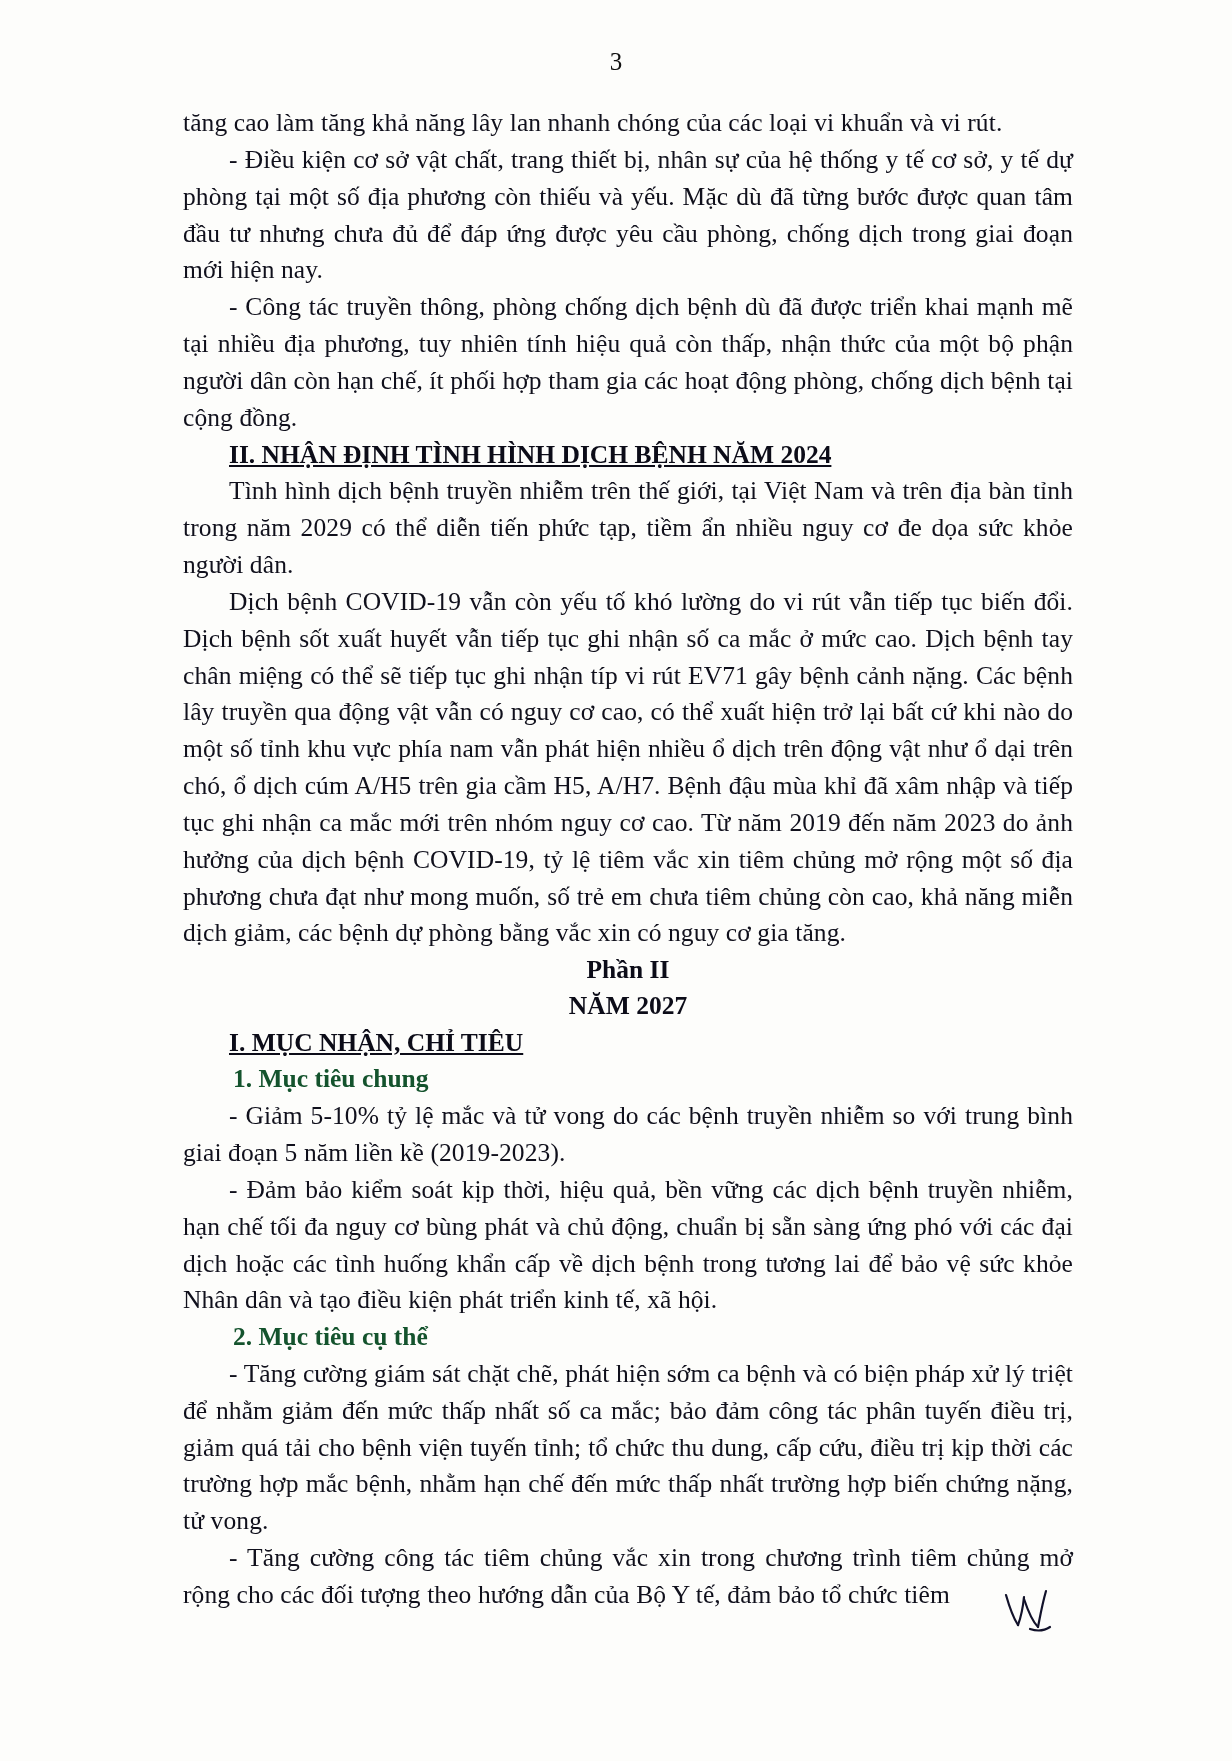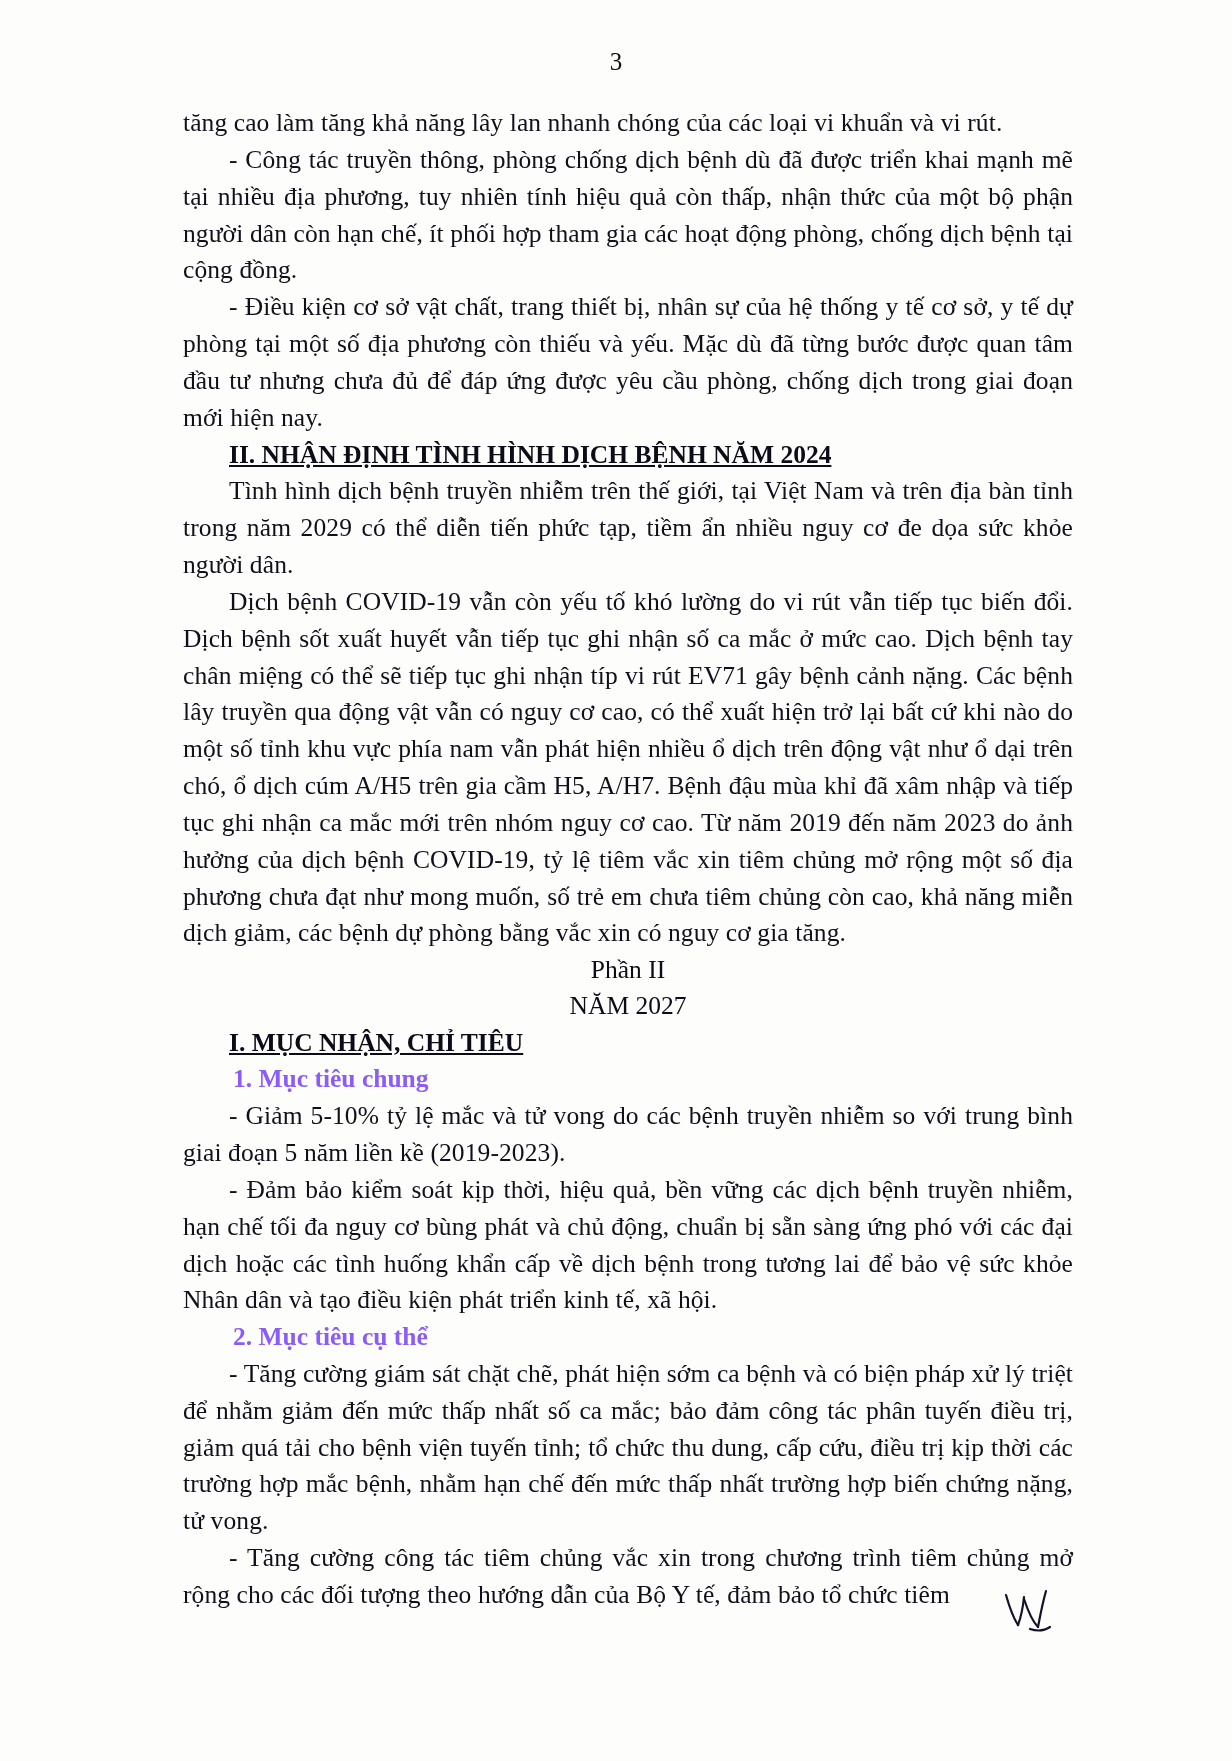--- a/index.html
+++ b/index.html
@@ -56,35 +56,35 @@
     line-height: 1.44;
     font-weight: bold;
     text-indent: 46px;
     color: #0c0c18;
     text-decoration: underline;
   }
   .center-head {
     margin: 0;
     font-size: 25.5px;
     line-height: 1.42;
-    font-weight: normal;
+    font-weight: bold;
     text-align: center;
     color: #0c0c18;
   }
   .center-head.big {
     font-size: 27px;
     letter-spacing: 0.3px;
   }
   .sub-head {
     margin: 0;
     font-size: 25.5px;
     line-height: 1.44;
     font-weight: bold;
     text-indent: 50px;
-    color: #8b5cf6;
+    color: #14532d;
   }
   .signature {
     position: absolute;
     right: 168px;
     top: 1585px;
     width: 70px;
     height: 60px;
   }
   .signature svg { display: block; }
 </style>
@@ -92,23 +92,23 @@
 <body>
 
 <div class="page">
 
   <div class="page-number">3</div>
 
   <div class="content">
 
     <p class="para">tăng cao làm tăng khả năng lây lan nhanh chóng của các loại vi khuẩn và vi rút.</p>
 
+    <p class="para indent">- Điều kiện cơ sở vật chất, trang thiết bị, nhân sự của hệ thống y tế cơ sở, y tế dự phòng tại một số địa phương còn thiếu và yếu. Mặc dù đã từng bước được quan tâm đầu tư nhưng chưa đủ để đáp ứng được yêu cầu phòng, chống dịch trong giai đoạn mới hiện nay.</p>
+
     <p class="para indent">- Công tác truyền thông, phòng chống dịch bệnh dù đã được triển khai mạnh mẽ tại nhiều địa phương, tuy nhiên tính hiệu quả còn thấp, nhận thức của một bộ phận người dân còn hạn chế, ít phối hợp tham gia các hoạt động phòng, chống dịch bệnh tại cộng đồng.</p>
-
-    <p class="para indent">- Điều kiện cơ sở vật chất, trang thiết bị, nhân sự của hệ thống y tế cơ sở, y tế dự phòng tại một số địa phương còn thiếu và yếu. Mặc dù đã từng bước được quan tâm đầu tư nhưng chưa đủ để đáp ứng được yêu cầu phòng, chống dịch trong giai đoạn mới hiện nay.</p>
 
     <p class="heading">II. NHẬN ĐỊNH TÌNH HÌNH DỊCH BỆNH NĂM 2024</p>
 
     <p class="para indent">Tình hình dịch bệnh truyền nhiễm trên thế giới, tại Việt Nam và trên địa bàn tỉnh trong năm 2029 có thể diễn tiến phức tạp, tiềm ẩn nhiều nguy cơ đe dọa sức khỏe người dân.</p>
 
     <p class="para indent">Dịch bệnh COVID-19 vẫn còn yếu tố khó lường do vi rút vẫn tiếp tục biến đổi. Dịch bệnh sốt xuất huyết vẫn tiếp tục ghi nhận số ca mắc ở mức cao. Dịch bệnh tay chân miệng có thể sẽ tiếp tục ghi nhận típ vi rút EV71 gây bệnh cảnh nặng. Các bệnh lây truyền qua động vật vẫn có nguy cơ cao, có thể xuất hiện trở lại bất cứ khi nào do một số tỉnh khu vực phía nam vẫn phát hiện nhiều ổ dịch trên động vật như ổ dại trên chó, ổ dịch cúm A/H5 trên gia cầm H5, A/H7. Bệnh đậu mùa khỉ đã xâm nhập và tiếp tục ghi nhận ca mắc mới trên nhóm nguy cơ cao. Từ năm 2019 đến năm 2023 do ảnh hưởng của dịch bệnh COVID-19, tỷ lệ tiêm vắc xin tiêm chủng mở rộng một số địa phương chưa đạt như mong muốn, số trẻ em chưa tiêm chủng còn cao, khả năng miễn dịch giảm, các bệnh dự phòng bằng vắc xin có nguy cơ gia tăng.</p>
 
     <p class="center-head">Phần II</p>
 
 

